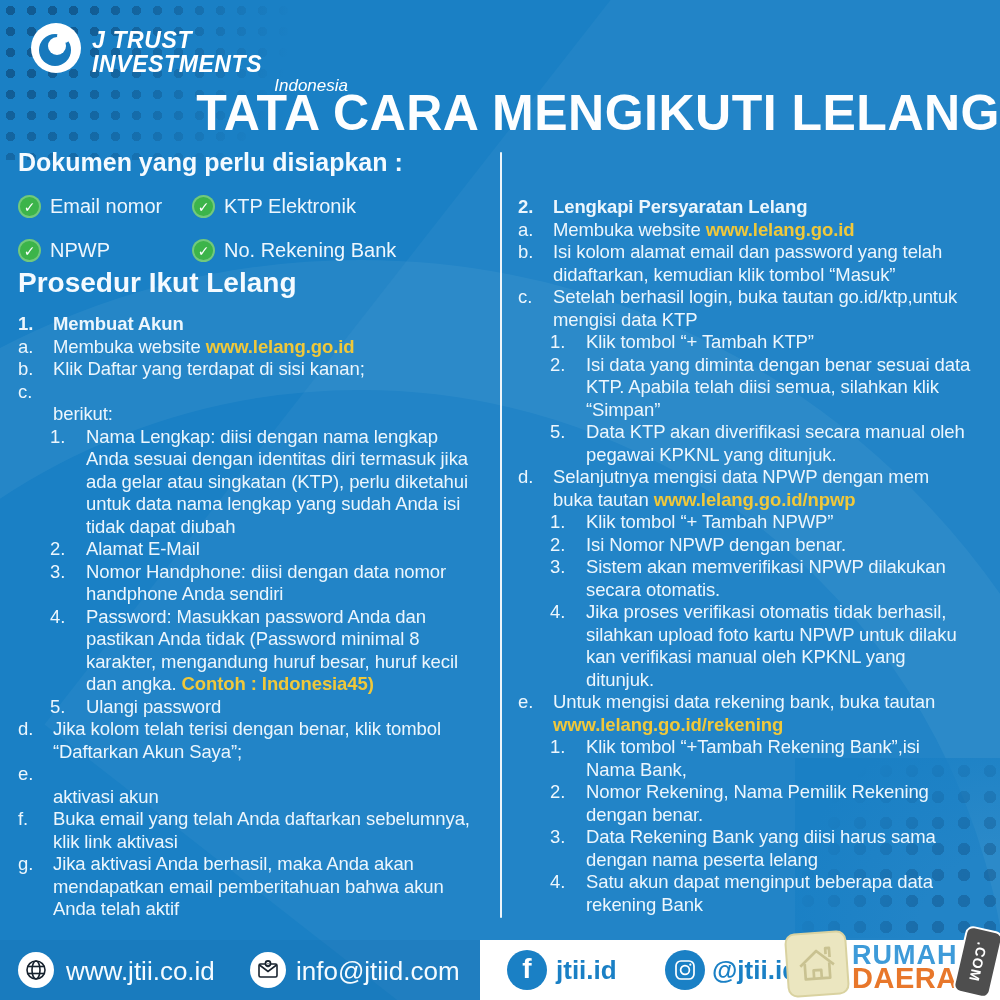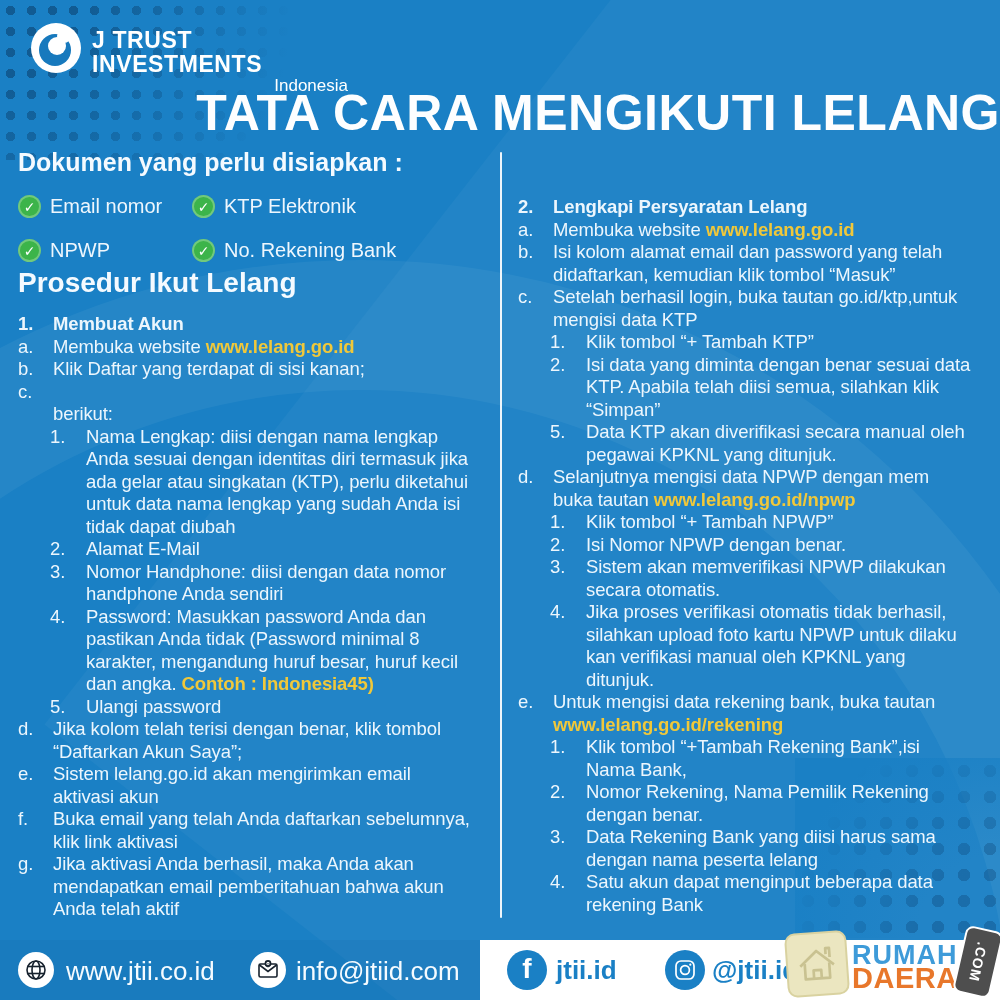--- a/index.html
+++ b/index.html
@@ -23,21 +23,21 @@
     background:radial-gradient(circle at 0% 0%,rgba(26,128,197,0) 22%,#1a80c5 78%);}
   .dots-br{right:0;bottom:62px;width:205px;height:180px;
     background-image:radial-gradient(circle,rgba(12,66,115,0.35) 6px,rgba(12,66,115,0) 6.5px);
     background-size:26px 26px;}
   .dots-br-fade{right:0;bottom:62px;width:205px;height:180px;
     background:radial-gradient(circle at 100% 100%,rgba(26,128,197,0) 30%,#1a80c5 80%);}
 
   
   .logo-row{position:absolute;left:30px;top:22px;z-index:2;display:flex;align-items:flex-start;}
   .logo-mark{width:52px;height:52px;flex:none;}
-  .brand-block{margin-left:10px;padding-top:6px;width:262px;}
+  .brand-block{margin-left:10px;padding-top:6px;width:262px;font-style:italic;}
   .brand-name{font-size:23px;font-weight:bold;letter-spacing:0.6px;color:#fff;line-height:24px;}
   .brand-region{font-size:17px;color:#fff;text-align:right;padding-right:6px;line-height:19px;}
   .page-title{position:absolute;left:0;top:84px;width:100%;margin:0;z-index:2;
     text-align:right;font-size:50px;font-weight:bold;letter-spacing:0.5px;color:#fdfeff;}
 
   
   .col{position:absolute;z-index:2;}
   .col-left{left:18px;top:148px;width:480px;}
   .col-right{left:518px;top:182px;width:474px;}
   .divider{position:absolute;left:500px;top:152px;width:2px;height:766px;
@@ -184,21 +184,21 @@
         <div class="li lvl1">
           <span class="marker">5.</span>
           <span class="text"><span>Ulangi password</span></span>
         </div>
         <div class="li lvl0">
           <span class="marker">d.</span>
           <span class="text"><span>Jika kolom telah terisi dengan benar, klik tombol</span><br><span>“Daftarkan Akun Saya”;</span></span>
         </div>
         <div class="li lvl0">
           <span class="marker">e.</span>
-          <span class="text"><span>Sistem lelang.go.id akan mengirimkan email</span><br><span>aktivasi akun</span></span>
+          <span class="text"><br><span>aktivasi akun</span></span>
         </div>
         <div class="li lvl0">
           <span class="marker">f.</span>
           <span class="text"><span>Buka email yang telah Anda daftarkan sebelumnya,</span><br><span>klik link aktivasi</span></span>
         </div>
         <div class="li lvl0">
           <span class="marker">g.</span>
           <span class="text"><span>Jika aktivasi Anda berhasil, maka Anda akan</span><br><span>mendapatkan email pemberitahuan bahwa akun</span><br><span>Anda telah aktif</span></span>
         </div>
       </div>

